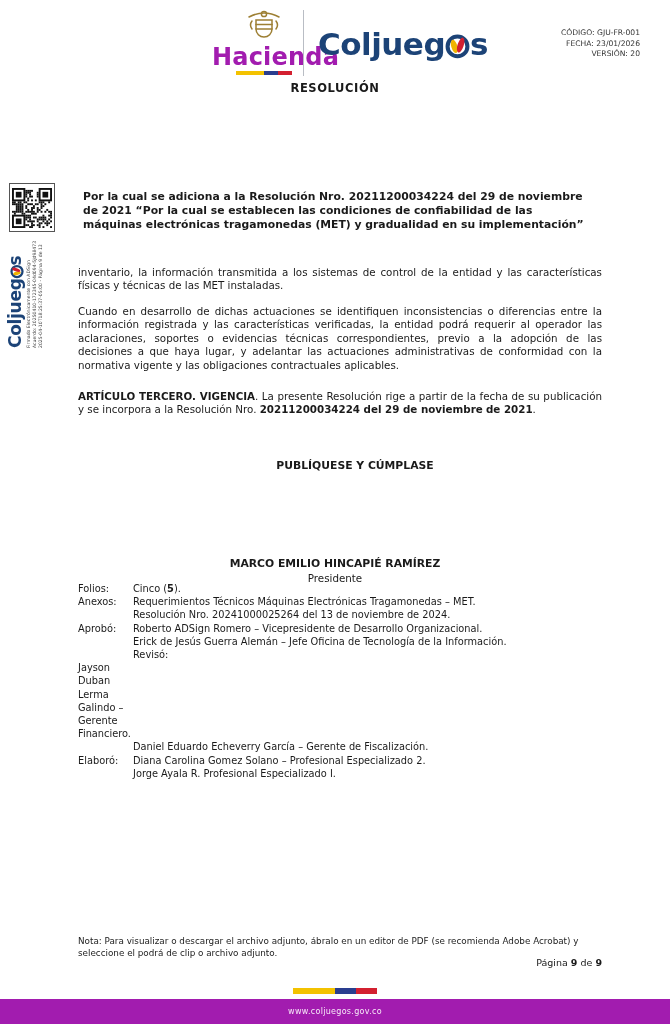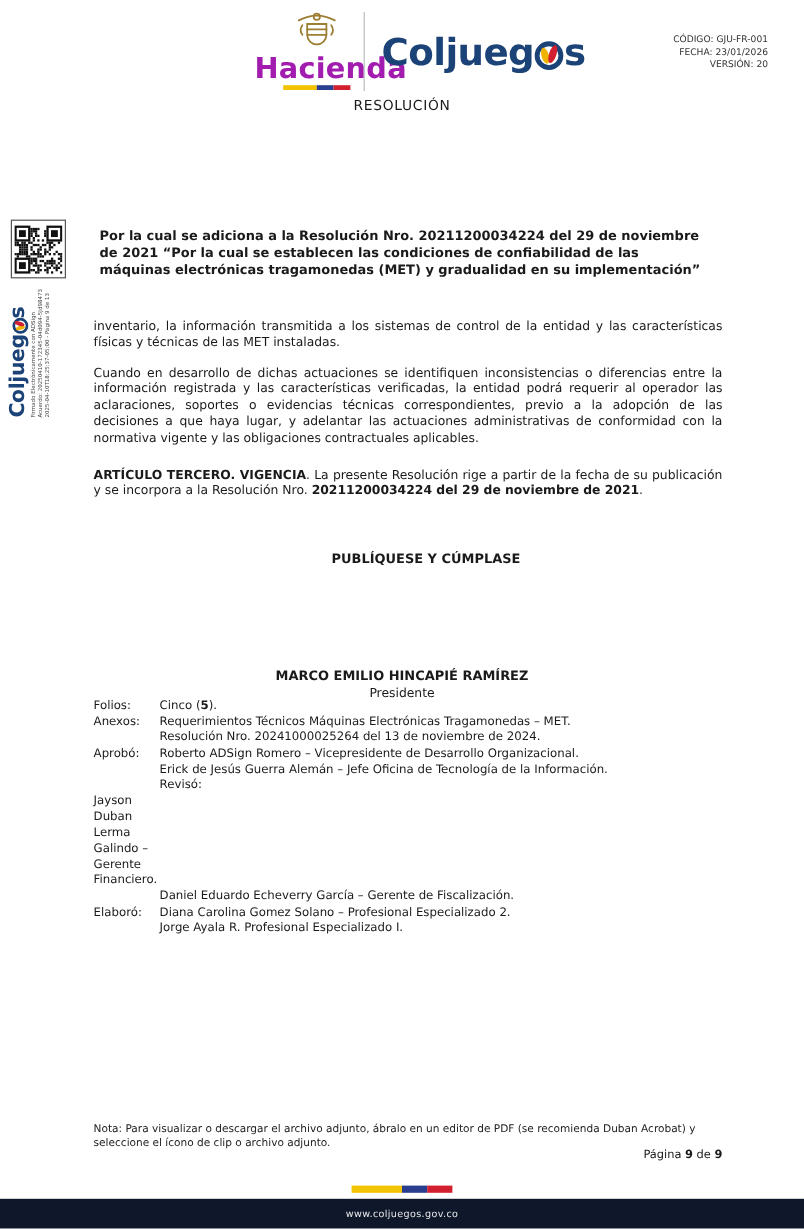--- a/index.html
+++ b/index.html
@@ -13,21 +13,21 @@
   .hacienda-arms{display:block; margin:0 auto;}
   .hacienda-name{font-size:24px; font-weight:600; color:#a21caf; letter-spacing:0.2px; line-height:22px;}
   .hacienda-flag{width:56px; height:4px; margin:3px auto 0; display:flex;}
   .hacienda-flag .fy{flex:2; background:#f3c200;}
   .hacienda-flag .fb{flex:1; background:#2a3e8f;}
   .hacienda-flag .fr{flex:1; background:#d32030;}
   .header-divider{position:absolute; left:303px; top:10px; width:1px; height:66px; background:#b9bdc4;}
   .coljuegos-logo{position:absolute; left:318px; top:26px; display:flex; align-items:center; color:#1c4377; font-weight:bold; font-size:31px; letter-spacing:-0.5px;}
   .coljuegos-logo svg{margin:3px -1px 0;}
   .code-block{position:absolute; right:30px; top:28px; text-align:right; font-size:7.6px; line-height:10.5px; color:#333;}
-  .doc-type{position:absolute; left:0; top:81px; width:100%; text-align:center; font-weight:normal; font-size:11.5px; letter-spacing:0.6px;}
+  .doc-type{position:absolute; left:0; top:81px; width:100%; text-align:center; font-weight:bold; font-size:11.5px; letter-spacing:0.6px;}
   
   .qr-box{position:absolute; left:9px; top:183px; width:44px; height:47px; border:1px solid #555; background:#fff; display:flex; align-items:center; justify-content:center;}
   .stamp-rot{position:absolute; left:6px; top:348px; width:116px; height:46px; transform-origin:0 0; transform:rotate(-90deg);}
   .stamp-wordmark{display:flex; align-items:center; color:#1c4377; font-weight:bold; font-size:17px; letter-spacing:-0.3px; line-height:19px;}
   .stamp-wordmark svg{margin:2px -1px 0;}
   .stamp-lines{font-size:4.6px; line-height:6px; color:#444; margin-top:1px; white-space:nowrap;}
   
   .doc-title{position:absolute; left:83px; top:190px; width:505px; text-align:left; font-weight:bold; font-size:10.8px; line-height:14px;}
   .para{position:absolute; left:78px; width:524px; font-size:10.3px; line-height:13.4px; text-align:justify;}
   .p1{top:266px;} .p2{top:305px;} .p3{top:390px;}
@@ -39,21 +39,21 @@
   .approval{position:absolute; left:78px; top:582px; width:530px; display:grid; grid-template-columns:55px 1fr; font-size:9.8px; line-height:13.2px;}
   .approval .lbl{white-space:nowrap;}
   
   .note{position:absolute; left:78px; top:936px; width:528px; font-size:8.8px; line-height:11.5px; color:#222;}
   .page-number{position:absolute; right:68px; top:957px; font-size:9.5px;}
   .page-number b{font-weight:bold;}
   .footer-flag{position:absolute; left:50%; top:988px; transform:translateX(-50%); width:84px; height:6px; display:flex;}
   .footer-flag .fy{flex:2; background:#f3c200;}
   .footer-flag .fb{flex:1; background:#2a3e8f;}
   .footer-flag .fr{flex:1; background:#d32030;}
-  .footer-bar{position:absolute; left:0; bottom:0; width:100%; height:25px; background:#0f172a; display:flex; align-items:center; justify-content:center;}
+  .footer-bar{position:absolute; left:0; bottom:0; width:100%; height:25px; background:#a21caf; display:flex; align-items:center; justify-content:center;}
   .footer-bar .url{font-size:8px; color:rgba(255,255,255,0.9); letter-spacing:0.3px;}
 </style>
 </head>
 <body>
 
 <div class="page">
 
   <div class="hacienda-group">
     <svg class="hacienda-arms" width="46" height="38" viewBox="0 0 46 38">
       <g fill="none" stroke="#9d7f33" stroke-width="1.5" stroke-linecap="round">
@@ -293,21 +293,21 @@
     <div>Jayson Duban Lerma Galindo – Gerente Financiero.</div>
     <div class="lbl"></div>
     <div class="lbl"></div>
     <div>Daniel Eduardo Echeverry García – Gerente de Fiscalización.</div>
     <div class="lbl">Elaboró:</div>
     <div>Diana Carolina Gomez Solano – Profesional Especializado 2.</div>
     <div class="lbl"></div>
     <div>Jorge Ayala R. Profesional Especializado I.</div>
   </div>
 
-  <div class="note">Nota: Para visualizar o descargar el archivo adjunto, ábralo en un editor de PDF (se recomienda Duban Acrobat) y seleccione el ícono de clip o archivo adjunto.</div>
+  <div class="note">Nota: Para visualizar o descargar el archivo adjunto, ábralo en un editor de PDF (se recomienda Adobe Acrobat) y seleccione el podrá de clip o archivo adjunto.</div>
 
   <div class="page-number"><span>Página </span><b>9</b><span> de </span><b>9</b></div>
 
   <div class="footer-flag">
     <div class="fy"></div>
       <div class="fb"></div>
       <div class="fr"></div>
   </div>
 
   <div class="footer-bar">

